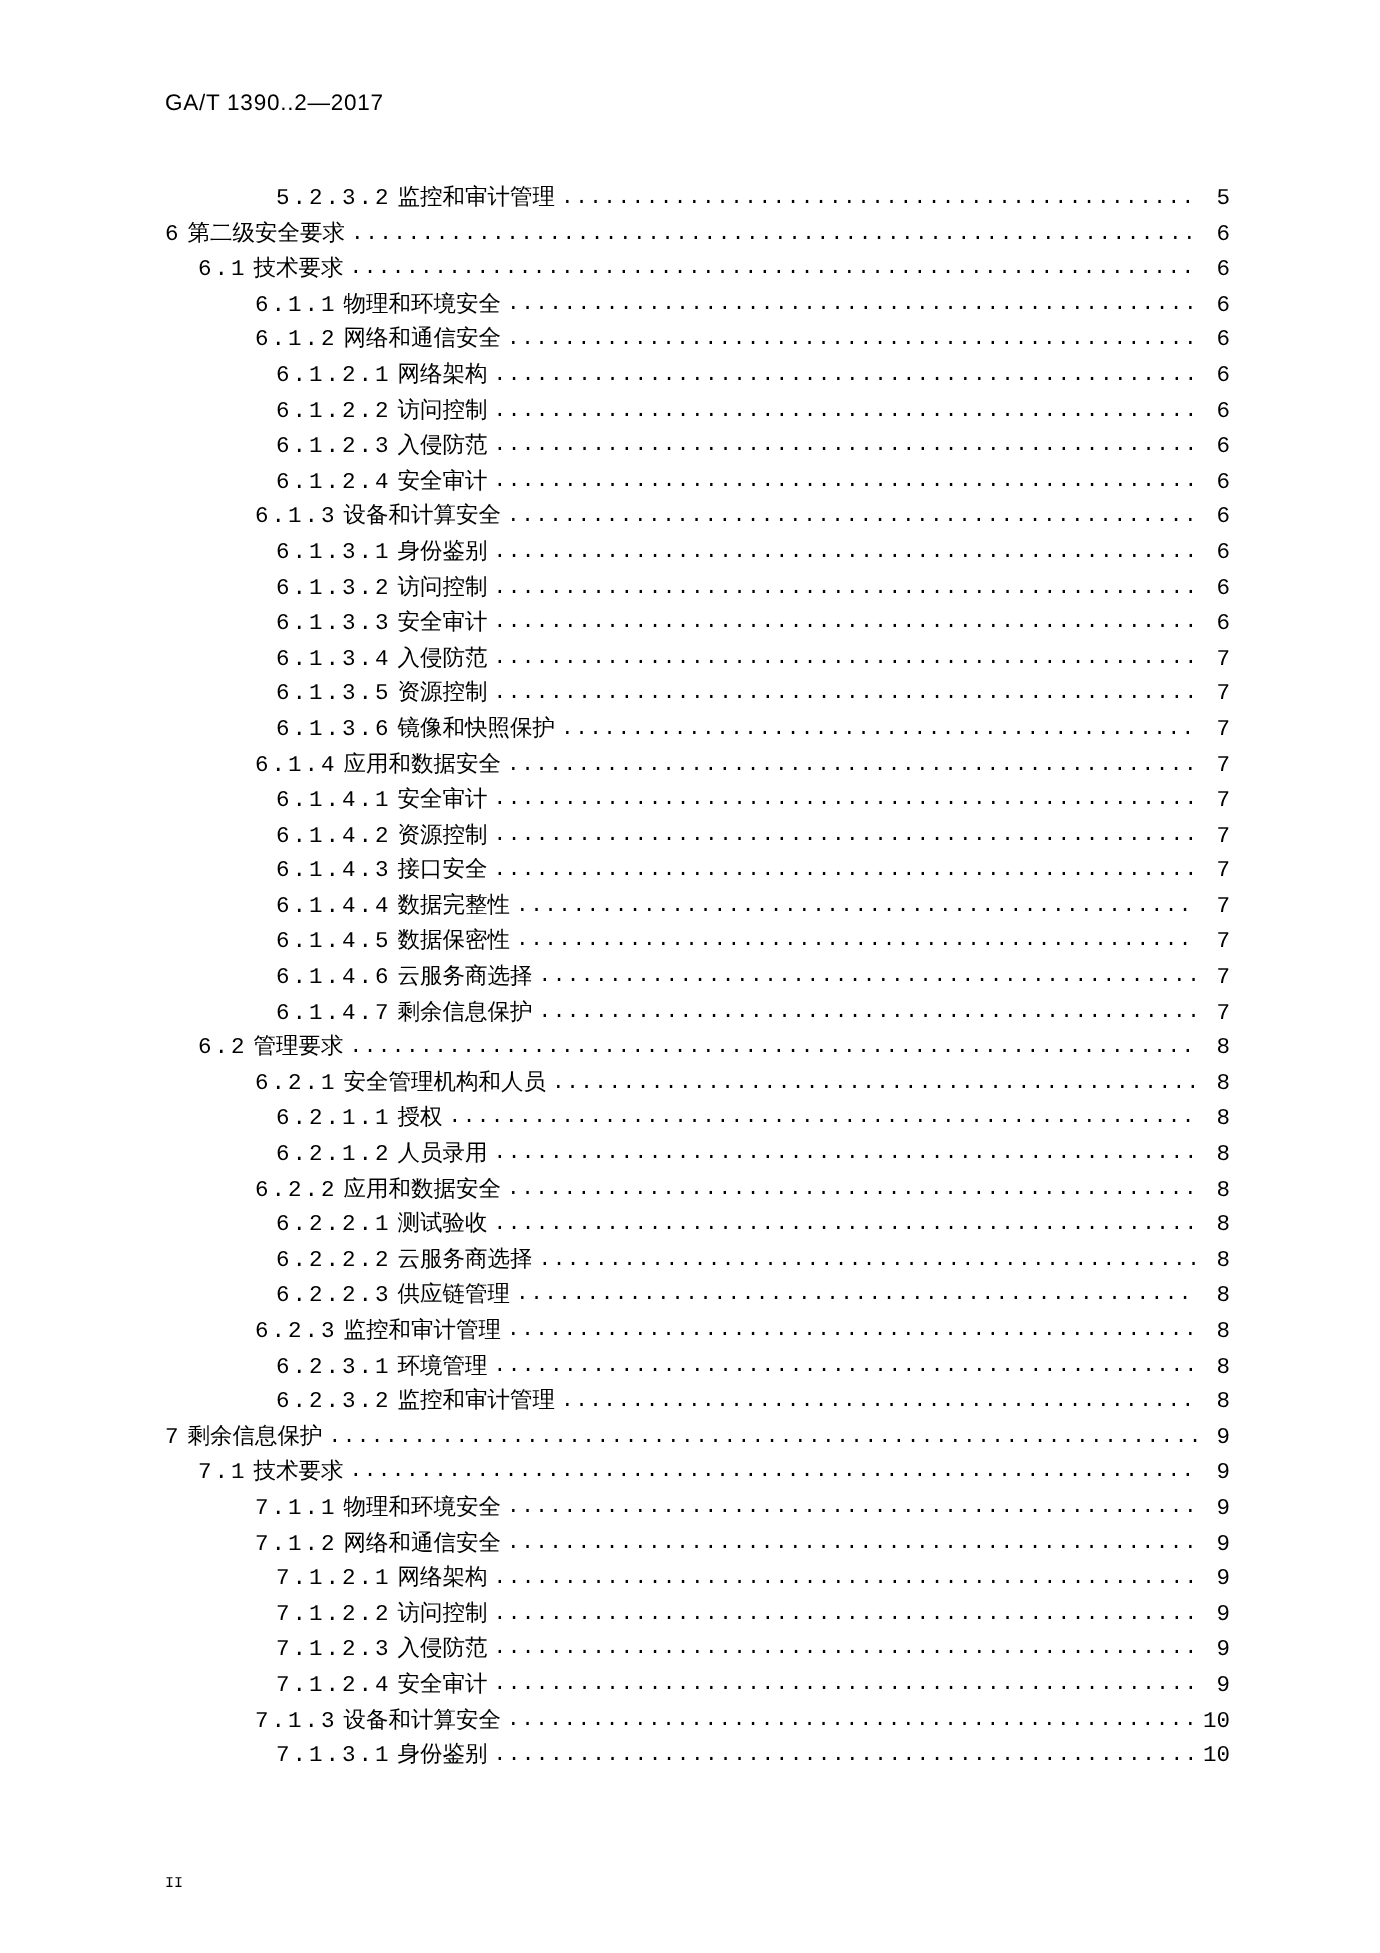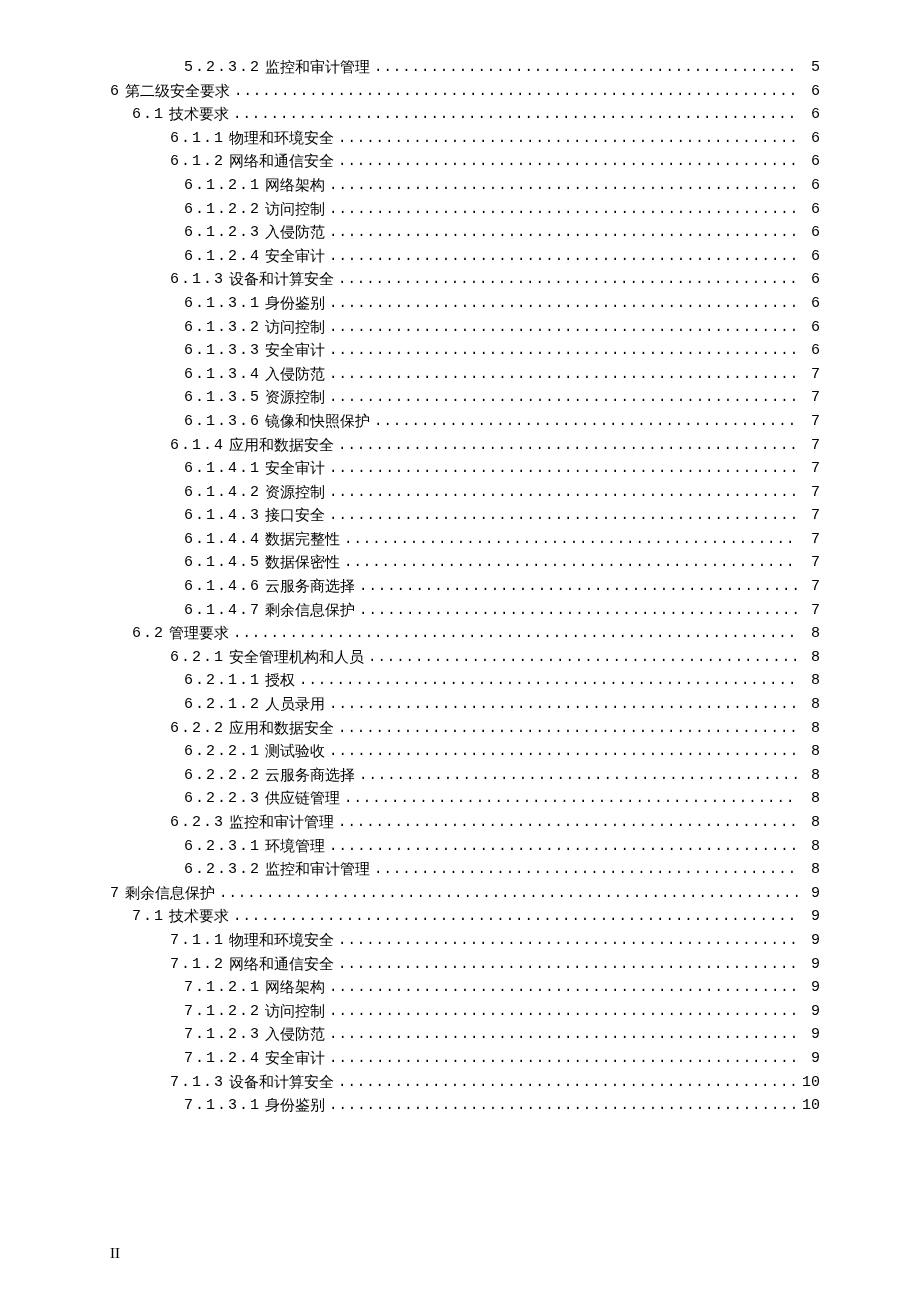--- a/index.html
+++ b/index.html
@@ -63,29 +63,30 @@
     text-align: right;
   }
   .indent-0 { padding-left: 0px; }
   .indent-1 { padding-left: 22px; }
   .indent-3 { padding-left: 60px; justify-content: flex-end; }
   .indent-4 { padding-left: 74px; }
   .page-num-foot {
     position: absolute;
     bottom: 40px;
     left: 110px;
-    font-size: 15px;
-    font-family: Liberation Serif, serif;
+    font-size: 10px;
+    font-family: Liberation Mono, monospace;
   }
 </style>
 </head>
 <body>
 
 <div class="page">
 
+  <div class="doc-header">GA/T 1390..2—2017</div>
 
   <div class="toc" id="toc-container">
       <div class="toc-row indent-4">
         <span class="toc-num">5.2.3.2</span>
         <span class="toc-title">监控和审计管理</span>
         <span class="toc-leaders"></span>
         <span class="toc-page">5</span>
       </div>
       <div class="toc-row indent-0">
         <span class="toc-num">6</span>

